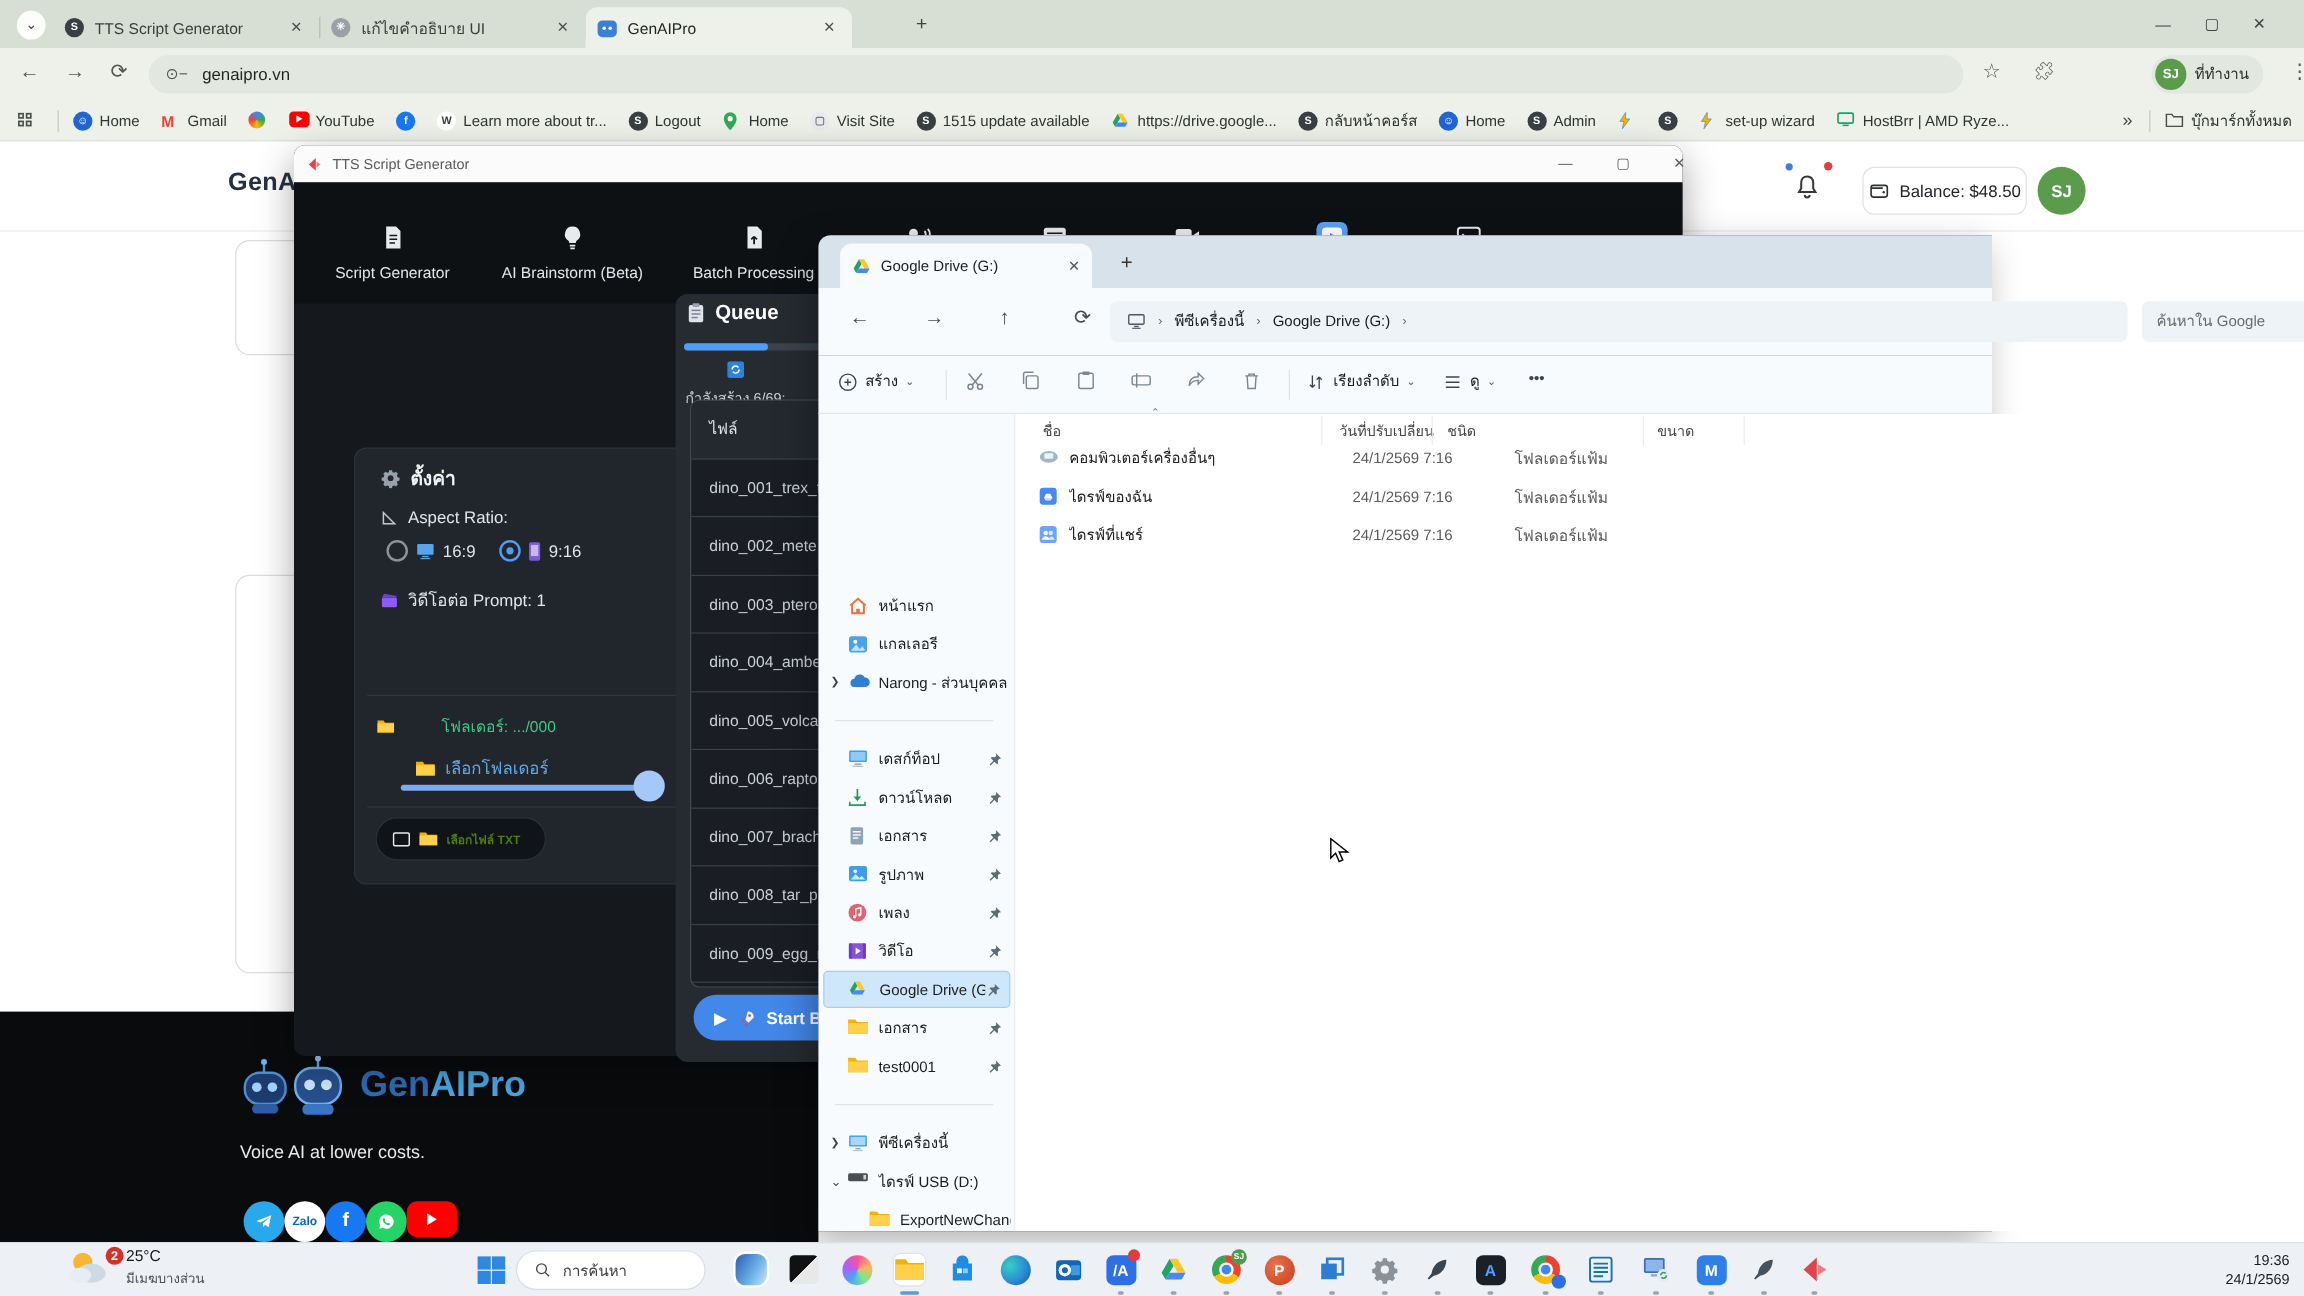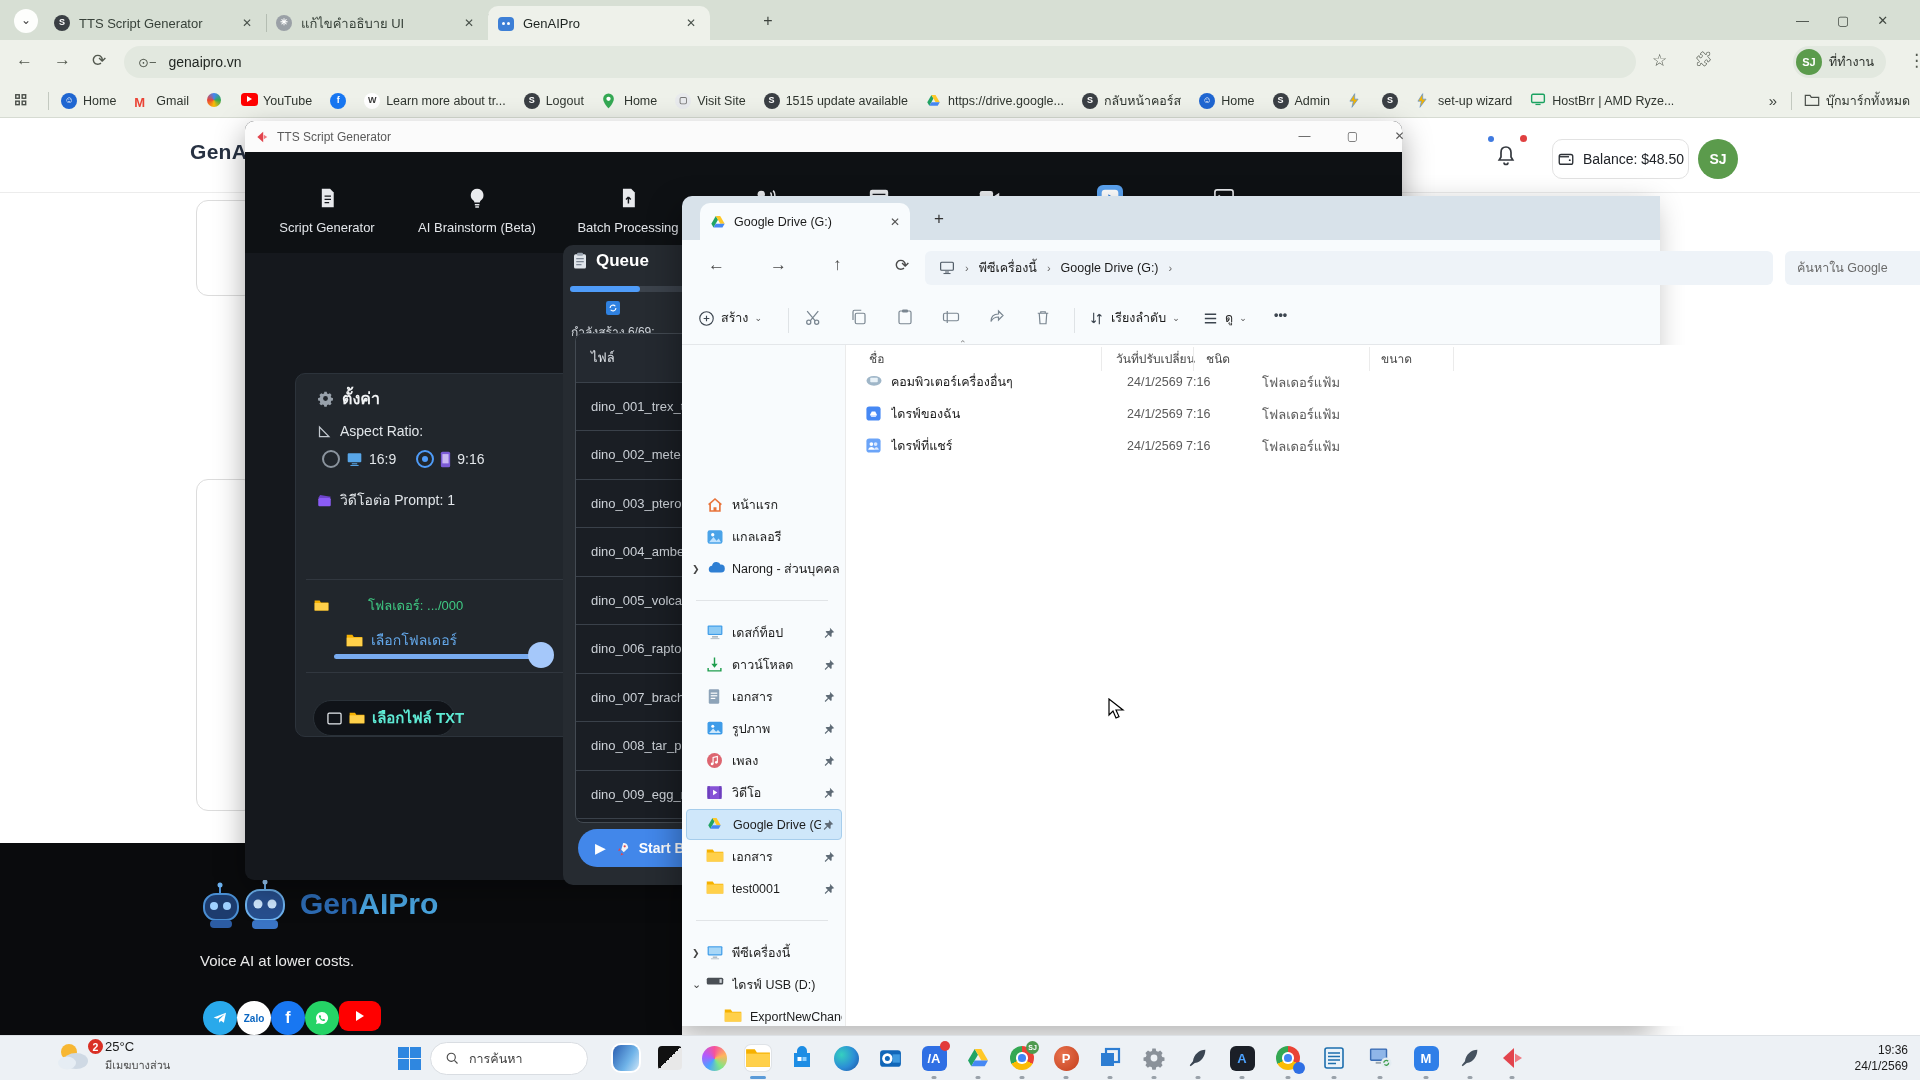--- a/index.html
+++ b/index.html
@@ -65,21 +65,21 @@
   .tts-nav-item .nlbl { margin-top:9px; font-size:13px; white-space:nowrap; }
   .nico.activebg { background:#5aa2f0; border-radius:6px; }
   .settings-panel { position:absolute; left:15px; top:252px; width:280px; height:364px; background:#21262c; border:1px solid #2c333b; border-radius:10px;margin-left:35px; }
   .sp-row { position:absolute; display:flex; align-items:center; gap:8px; color:#e2e6ea; font-size:14px; white-space:nowrap; }
   .radio { width:18px; height:18px; border-radius:50%; border:2px solid #8b949e; position:relative; }
   .radio.sel { border-color:#4f9cf9; }
   .radio.sel::after { content:""; position:absolute; left:4px; top:4px; width:6px; height:6px; border-radius:50%; background:#4f9cf9; }
   .sp-divider { position:absolute; left:10px; width:258px; height:1px; background:#31373f; }
   .slider-track { position:absolute; left:38px; top:280px; width:204px; height:5px; border-radius:3px; background:#78abf0; }
   .slider-thumb { position:absolute; left:232px; top:268px; width:26px; height:26px; border-radius:50%; background:#a5c8fa; }
-  .txt-btn { position:absolute; left:17px; top:326px; width:142px; height:36px; border-radius:18px; background:#101318; border:1px solid #2a3138; display:flex; align-items:center; gap:7px; padding-left:13px; color:#5eead4; font-size:15px; font-weight:700; white-space:nowrap; }
+  .txt-btn { position:absolute; left:17px; top:307px; width:142px; height:36px; border-radius:18px; background:#101318; border:1px solid #2a3138; display:flex; align-items:center; gap:7px; padding-left:13px; color:#4d7c0f; font-size:10px; font-weight:700; white-space:nowrap; }
   .queue-panel { position:absolute; left:318px; top:124px; width:330px; height:640px; background:#262b31; border-radius:10px; }
   .q-head { position:absolute; left:9px; top:6px; display:flex; align-items:center; gap:8px; color:#fff; font-size:17px; font-weight:700; }
   .q-progress { position:absolute; left:7px; top:41px; width:300px; height:6px; border-radius:3px; background:#3c434c; }
   .q-progress .fill { width:70px; height:6px; border-radius:3px; background:#4f9cf9; }
   .q-status { position:absolute; left:8px; top:56px; display:flex; align-items:center; gap:7px; color:#ced3d9; font-size:12px;flex-direction:column; }
   .q-table { position:absolute; left:12px; top:88px; width:312px; height:490px; border:1px solid #434a52; border-radius:8px; background:#1a1e24; overflow:hidden; }
   .q-row { height:48.5px; display:flex; align-items:center; padding-left:15px; font-size:13px; color:#ccd1d7; border-bottom:1px solid #3a414a; }
   .q-row.hdr { background:#242930; color:#dde1e6; }
   .start-btn { position:absolute; left:333px; top:708px; width:250px; height:38px; border-radius:19px; background:#4287ea; display:flex; align-items:center; gap:9px; padding-left:17px; color:#fff; font-size:14px; font-weight:700; }
 

